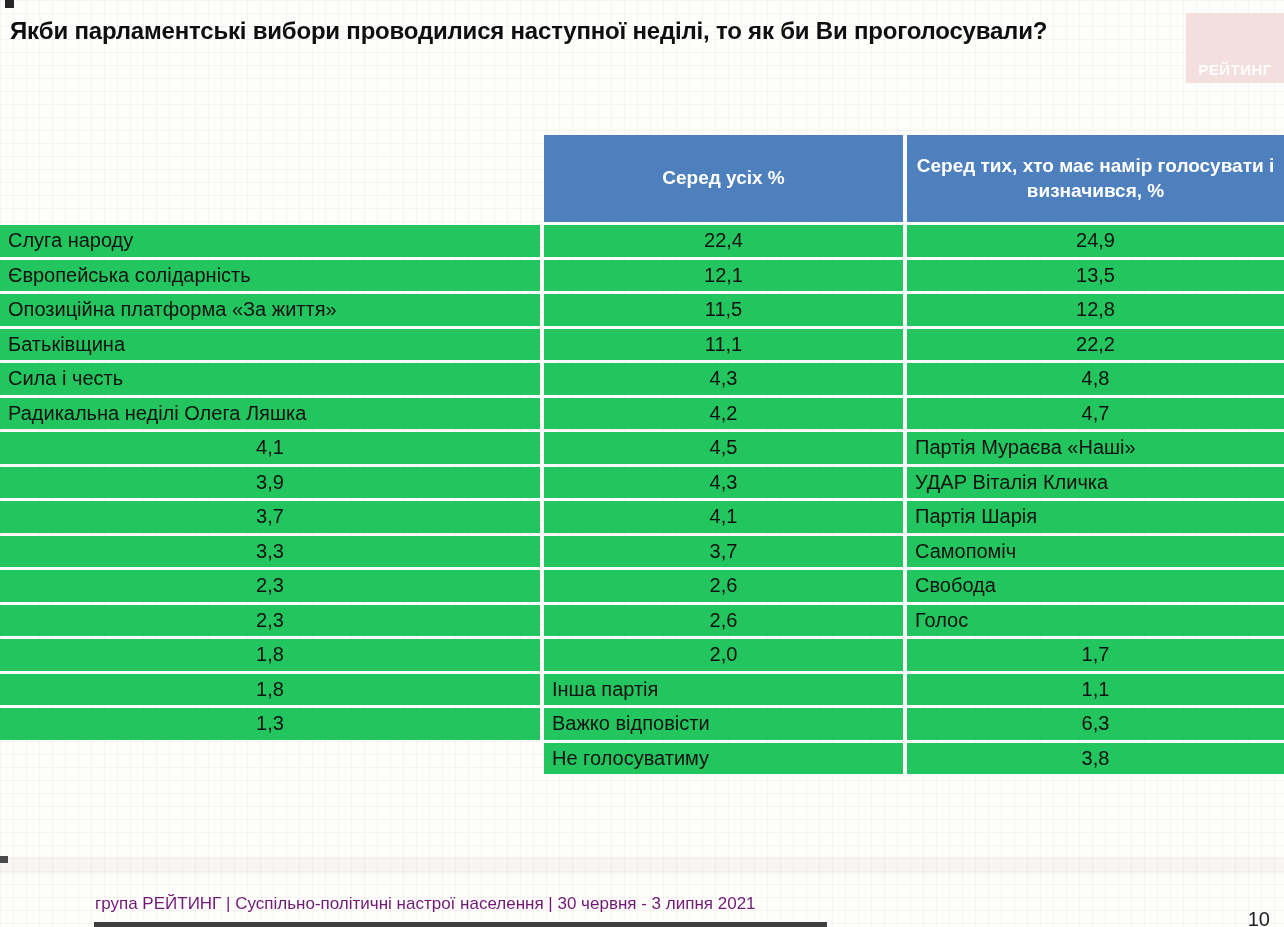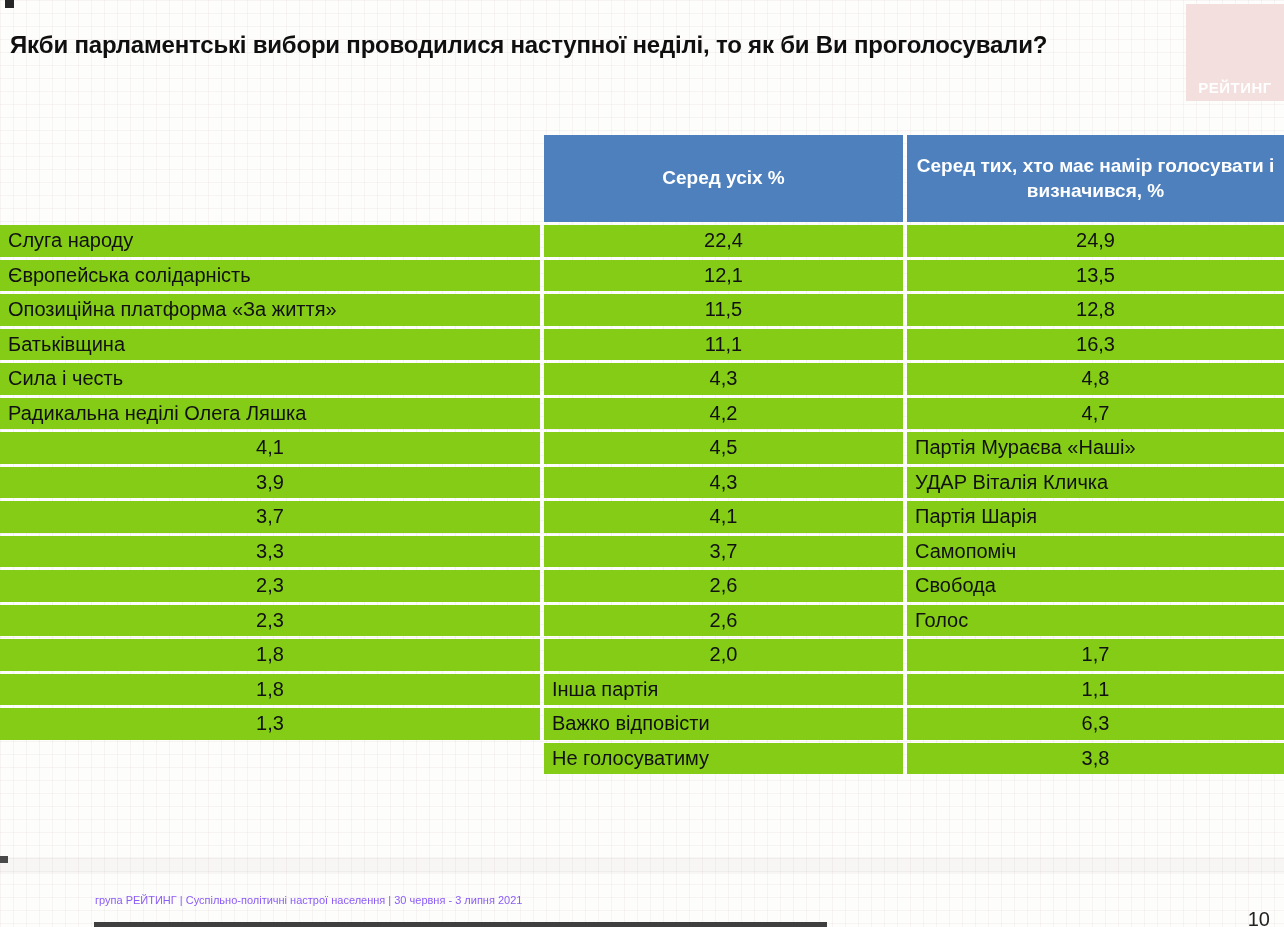--- a/index.html
+++ b/index.html
@@ -10,51 +10,51 @@
     color:#111;
     background-color:#fdfdfc;
     background-image:
       linear-gradient(rgba(205,185,180,0.13) 1px, transparent 1px),
       linear-gradient(90deg, rgba(205,185,180,0.13) 1px, transparent 1px);
     background-size:13px 13px;
     overflow:hidden;
   }
   .top-tick { position:absolute; left:5px; top:0; width:9px; height:8px; background:#262626; }
   .title {
-    position:absolute; left:10px; top:31px; width:1170px;
+    position:absolute; left:10px; top:17px; width:1170px;
     font-size:24px; font-weight:bold; letter-spacing:-0.2px; white-space:nowrap; color:#0f0f0f;
   }
   .logo {
-    position:absolute; top:4px; right:0; width:98px; height:97px;
+    position:absolute; top:13px; right:0; width:98px; height:70px;
     background:#F3DFDD; display:flex; align-items:flex-end; justify-content:center;
   }
   .logo span {
     color:rgba(255,255,255,0.97); font-weight:bold; font-size:15px;
     letter-spacing:0.5px; padding-bottom:5px;
   }
   .table {
     position:absolute; left:0; top:135px; width:1284px;
     display:grid;
     grid-template-columns:540px 359px 377px;
     grid-template-rows:87px repeat(17, 31.5px);
     column-gap:4px; row-gap:3px;
   }
   .hcell {
     background:#4E80BE; color:#fff; font-weight:bold; font-size:19px;
     display:flex; align-items:center; justify-content:center;
     text-align:center; line-height:1.3; padding:0 6px;
   }
   .hcell.empty { background:transparent; }
-  .cell { background:#84cc16; font-size:20px; display:flex; align-items:center; overflow:hidden; }
+  .cell { background:#22c55e; font-size:20px; display:flex; align-items:center; overflow:hidden; }
   .cell.label { padding-left:8px; justify-content:flex-start; white-space:nowrap; }
   .cell.num { justify-content:center; }
   .cell.blank { background:transparent; }
   .band { position:absolute; left:0; top:857px; width:1284px; height:17px; background:rgba(170,150,145,0.07); }
   .left-tick { position:absolute; left:0; top:856px; width:8px; height:7px; background:#4a4a4a; }
-  .footer-text { position:absolute; left:95px; top:894px; font-size:11px; color:#8b5cf6; white-space:nowrap; }
+  .footer-text { position:absolute; left:95px; top:894px; font-size:17px; color:#701a75; white-space:nowrap; }
   .page-num { position:absolute; right:14px; top:893px; font-size:20px; color:#222;margin-top:15px; }
   .bottom-bar { position:absolute; left:94px; bottom:0; width:733px; height:5px; background:#3f3f3f; }
 </style>
 </head>
 <body>
 
 <div class="top-tick"></div>
 
 <h1 class="title">Якби парламентські вибори проводилися наступної неділі, то як би Ви проголосували?</h1>
 
@@ -74,21 +74,21 @@
   <div class="cell label">Європейська солідарність</div>
   <div class="cell num">12,1</div>
   <div class="cell num">13,5</div>
 
   <div class="cell label">Опозиційна платформа «За життя»</div>
   <div class="cell num">11,5</div>
   <div class="cell num">12,8</div>
 
   <div class="cell label">Батьківщина</div>
   <div class="cell num">11,1</div>
-  <div class="cell num">16,3</div>
+  <div class="cell num">22,2</div>
 
   <div class="cell label">Сила і честь</div>
   <div class="cell num">4,3</div>
   <div class="cell num">4,8</div>
 
   <div class="cell label">Радикальна неділі Олега Ляшка</div>
   <div class="cell num">4,2</div>
   <div class="cell num">4,7</div>
 
   <div class="cell num">4,1</div>

